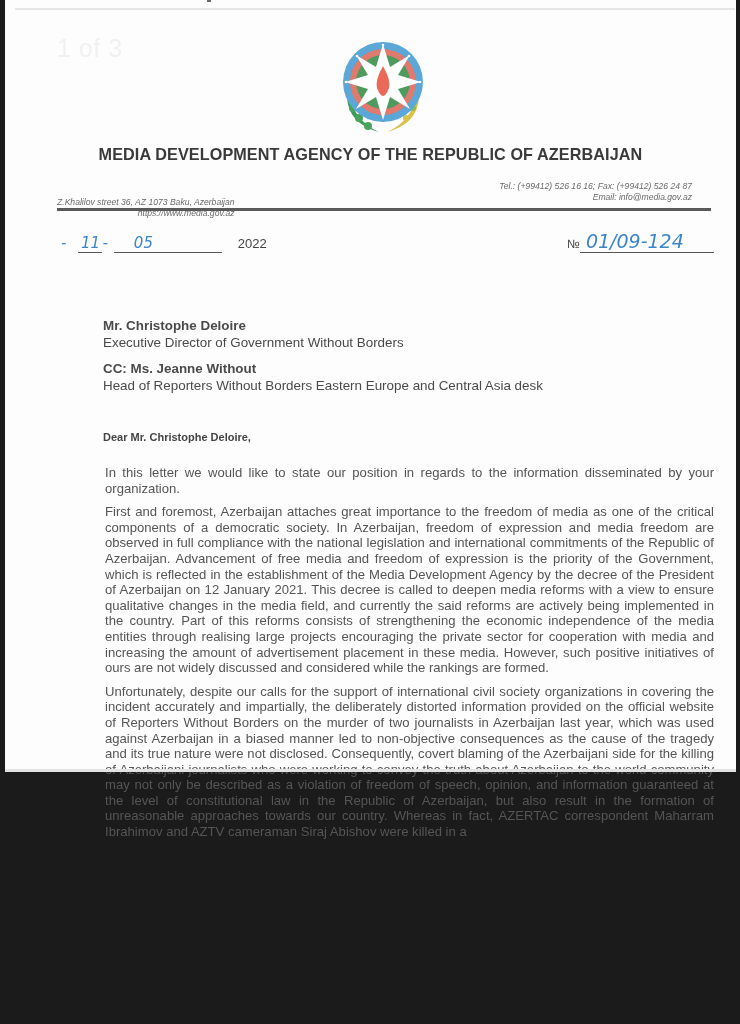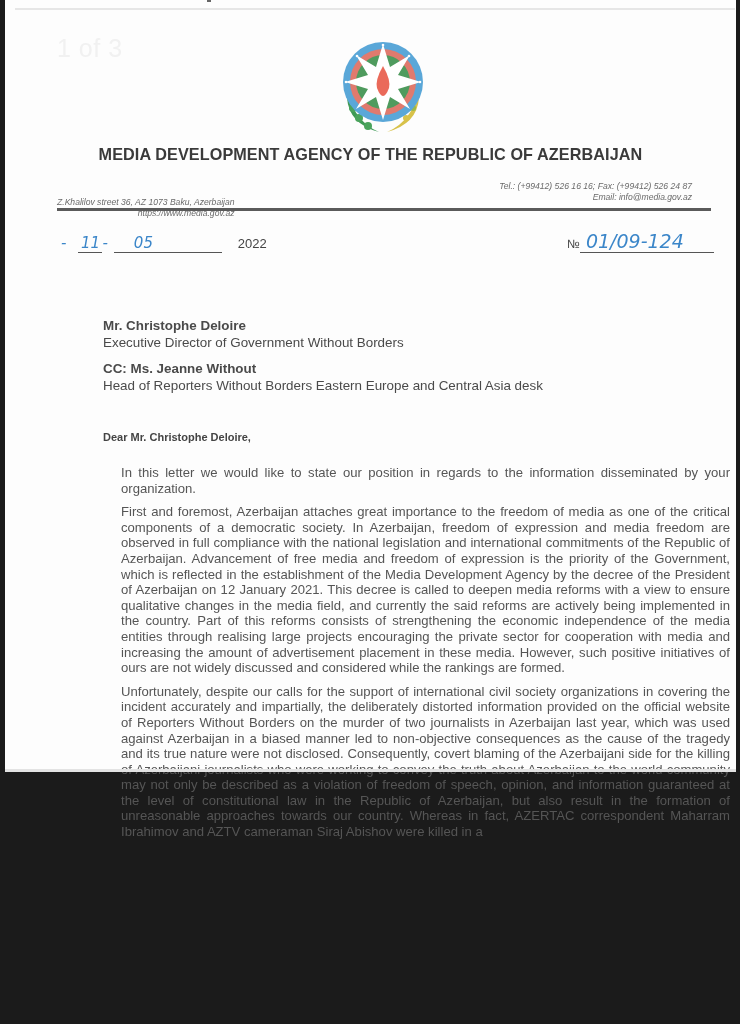--- a/index.html
+++ b/index.html
@@ -56,21 +56,21 @@
     .ref-no { width: 134px; font-size: 19px; margin-left: 0; text-align: left; padding-left: 6px; box-sizing: border-box; }
     .recipients {
       position: absolute; left: 98px; top: 318px; color: #4a4a4a; font-size: 13.4px; line-height: 16.5px;
     }
     .recipients .name { font-weight: bold; }
     .recipients .block + .block { margin-top: 10px; }
     .salutation {
       position: absolute; left: 98px; top: 431px; font-weight: bold; font-size: 11px; color: #444;
     }
     .body-text {
-      position: absolute; left: 116px; top: 465px; width: 609px;
+      position: absolute; left: 100px; top: 465px; width: 609px;
       font-size: 13.1px; line-height: 15.6px; color: #555; text-align: justify;
     }
     .body-text p { margin: 0 0 8px 0; }
     .bottom-shadow {
       position: absolute; left: 0; bottom: 0; width: 731px; height: 3px; background: #e3e3e3;
     }
   </style>
 </head>
 <body>
 

